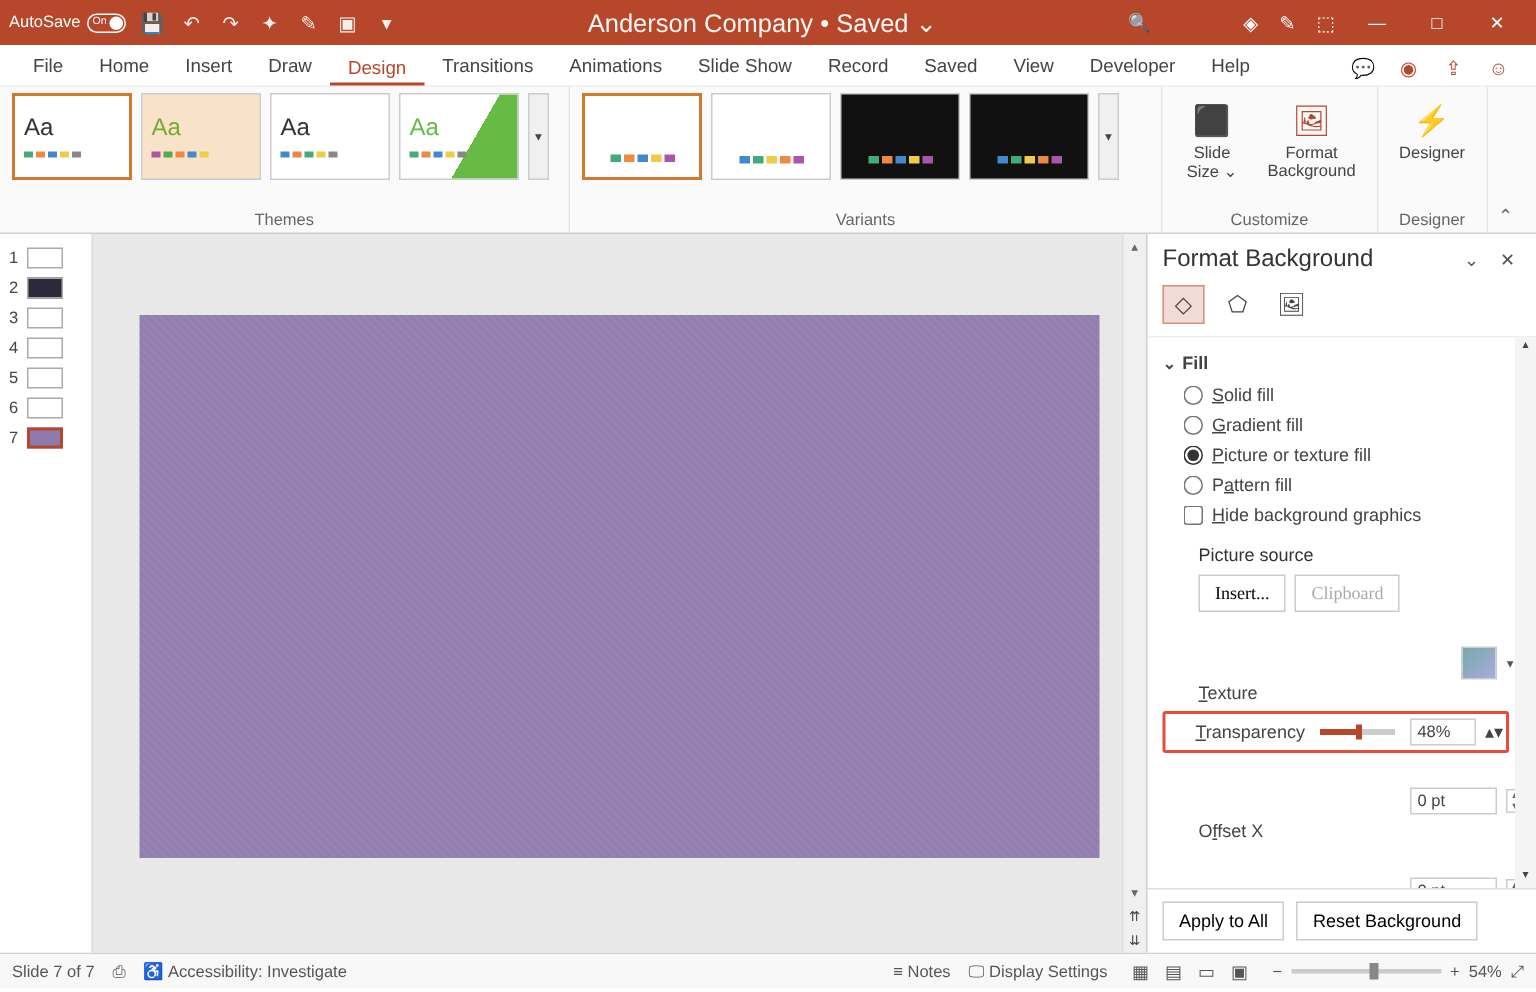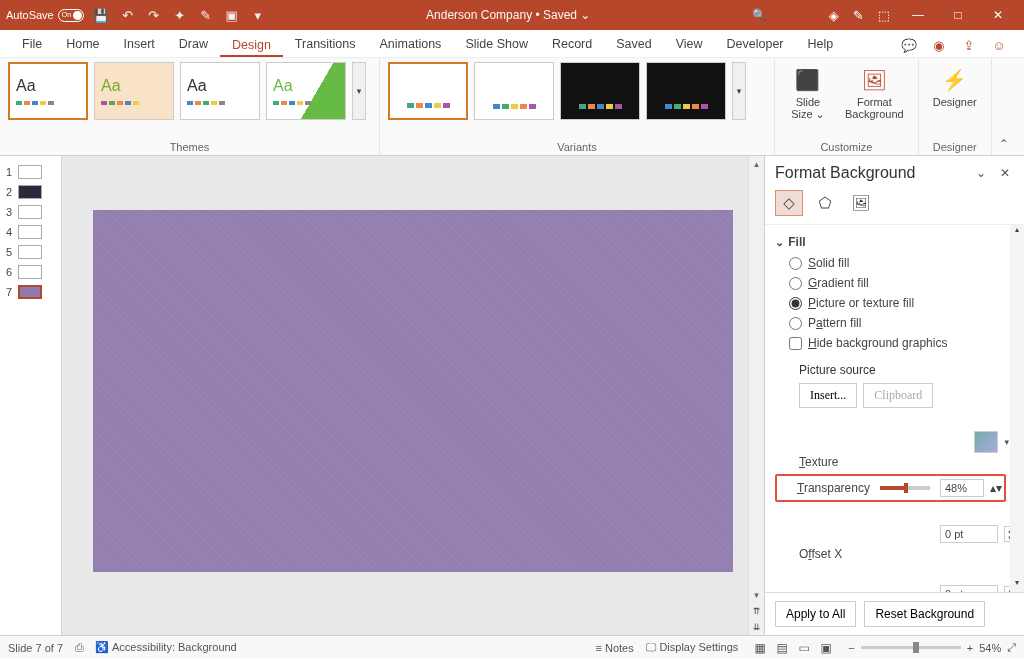--- a/index.html
+++ b/index.html
@@ -5,21 +5,21 @@
 * { box-sizing: border-box; margin: 0; padding: 0; font-family: "Segoe UI", sans-serif; }
 body { width: 1024px; height: 661px; background: #fff; overflow: hidden; font-size: 12px; color: #444; }
 
 
 .title-bar { height: 30px; background: #b7472a; display: flex; align-items: center; color: #fff; padding: 0 6px; }
 .title-bar .autosave { display: flex; align-items: center; gap: 4px; font-size: 11px; }
 .title-bar .toggle { width: 26px; height: 13px; border: 1px solid #fff; border-radius: 7px; position: relative; background: #b7472a; }
 .title-bar .toggle::after { content: ""; position: absolute; right: 1px; top: 1px; width: 9px; height: 9px; border-radius: 50%; background: #fff; }
 .title-bar .qat { display: flex; gap: 10px; margin-left: 10px; }
 .title-bar .qat-icon { width: 16px; height: 16px; display: flex; align-items: center; justify-content: center; font-size: 13px; opacity: .9; }
-.title-bar .doc-title { flex: 1; text-align: center; font-size: 12px; opacity: .95; }
+.title-bar .doc-title { flex: 1; text-align: center; font-size: 17px; opacity: .95; }
 .title-bar .win-controls { display: flex; gap: 0; }
 .title-bar .win-btn { width: 40px; height: 30px; display: flex; align-items: center; justify-content: center; font-size: 12px; }
 .title-bar .right-icons { display: flex; gap: 14px; align-items: center; margin-right: 8px; }
 .title-bar .right-icons span { font-size: 13px; }
 
 
 .menu-tabs { height: 28px; background: #fff; display: flex; align-items: flex-end; padding: 0 10px; border-bottom: 1px solid #eee; }
 .menu-tabs .tab { padding: 5px 12px 6px; font-size: 12.5px; color: #444; cursor: pointer; }
 .menu-tabs .tab.active { color: #b7472a; border-bottom: 2.5px solid #b7472a; padding-bottom: 3.5px; font-weight: 500; }
 .menu-tabs .spacer { flex: 1; }
@@ -404,21 +404,21 @@
     <div class="sp-footer">
       <button>Apply to All</button>
       <button>Reset Background</button>
     </div>
   </div>
 </div>
 
 <div class="status-bar">
   <span>Slide 7 of 7</span>
   <span>⎙</span>
-  <span>♿ <span>Accessibility: Background</span></span>
+  <span>♿ <span>Accessibility: Investigate</span></span>
   <div class="spacer"></div>
   <span>≡ <span>Notes</span></span>
   <span>🖵 <span>Display Settings</span></span>
   <div class="vbtns">
     <span>▦</span>
     <span>▤</span>
     <span>▭</span>
     <span>▣</span>
   </div>
   <div class="zoom">

